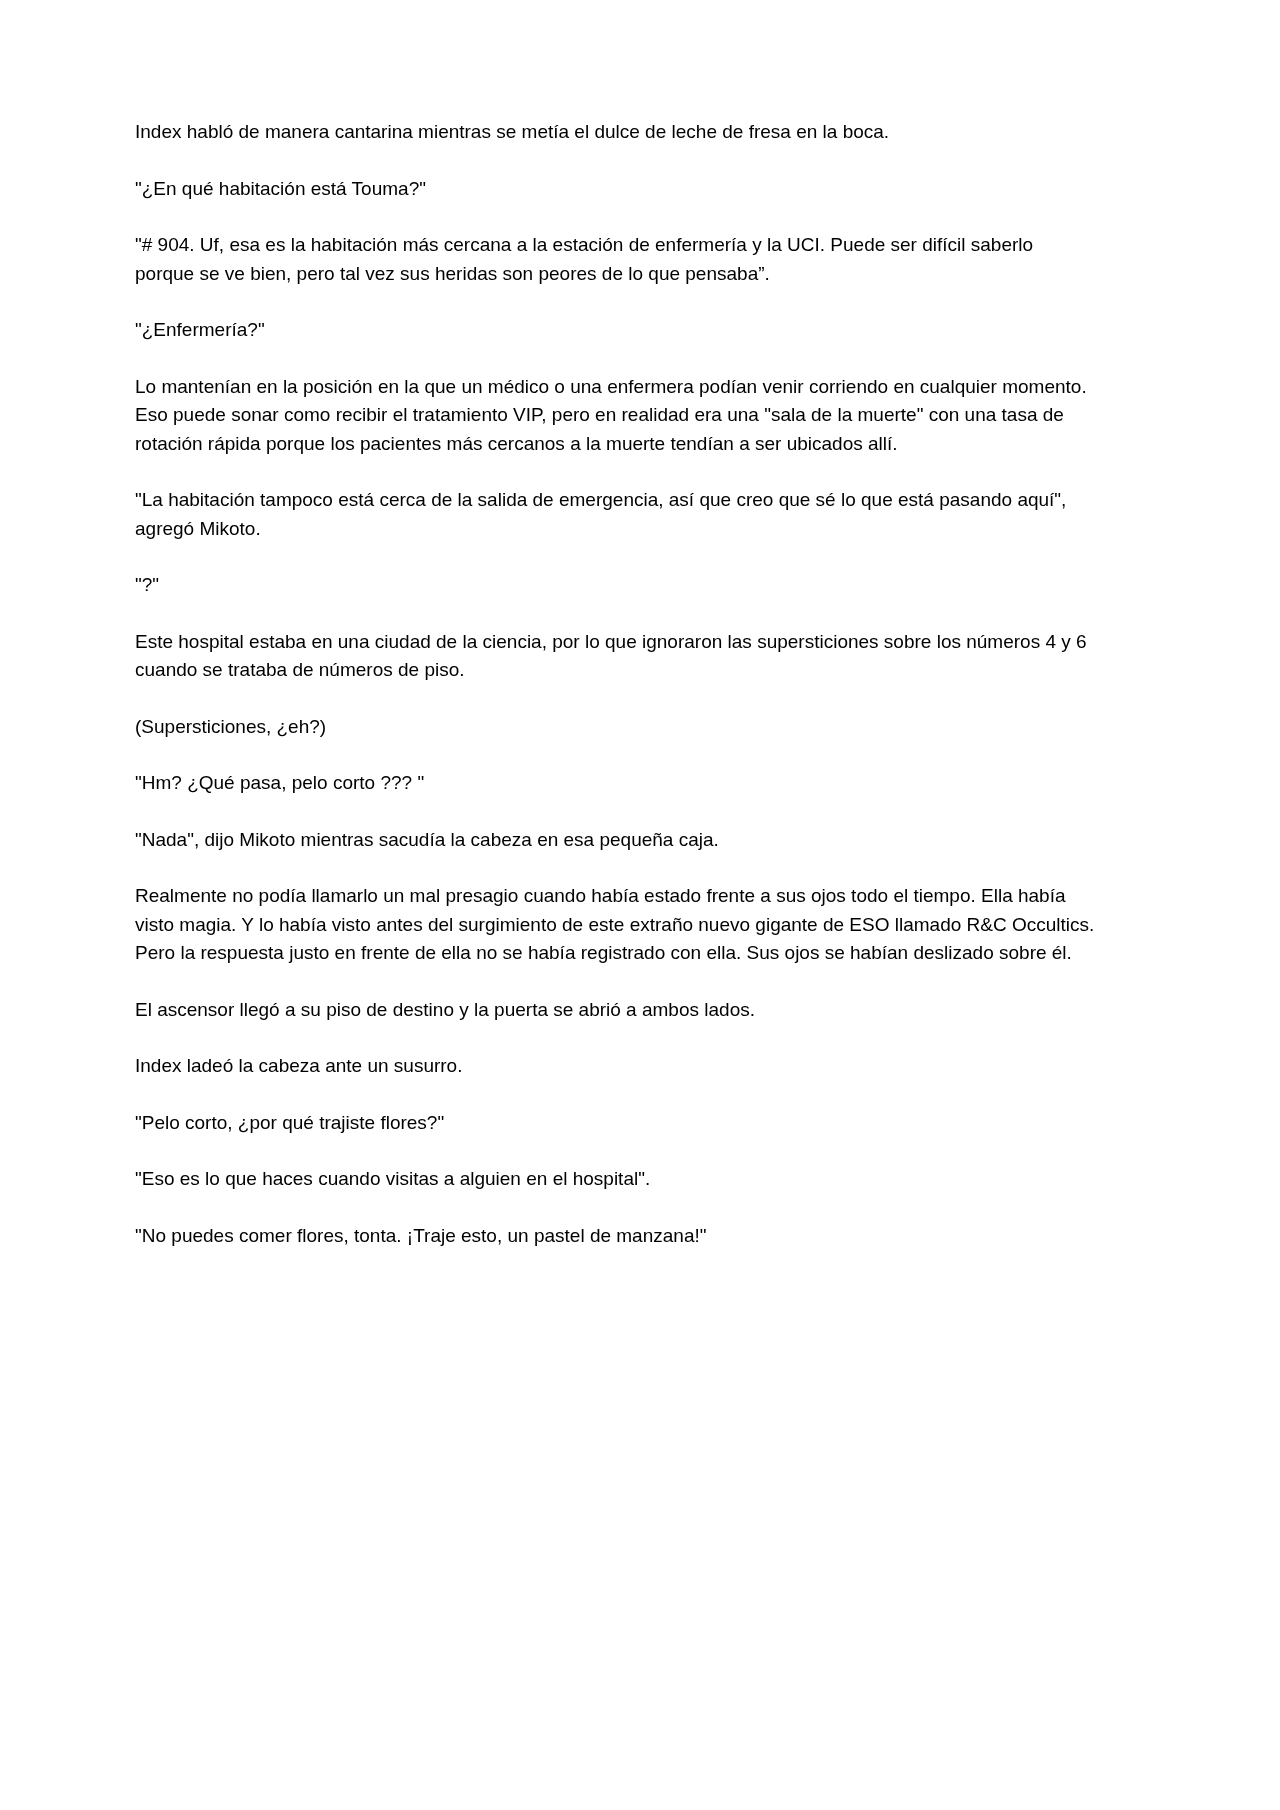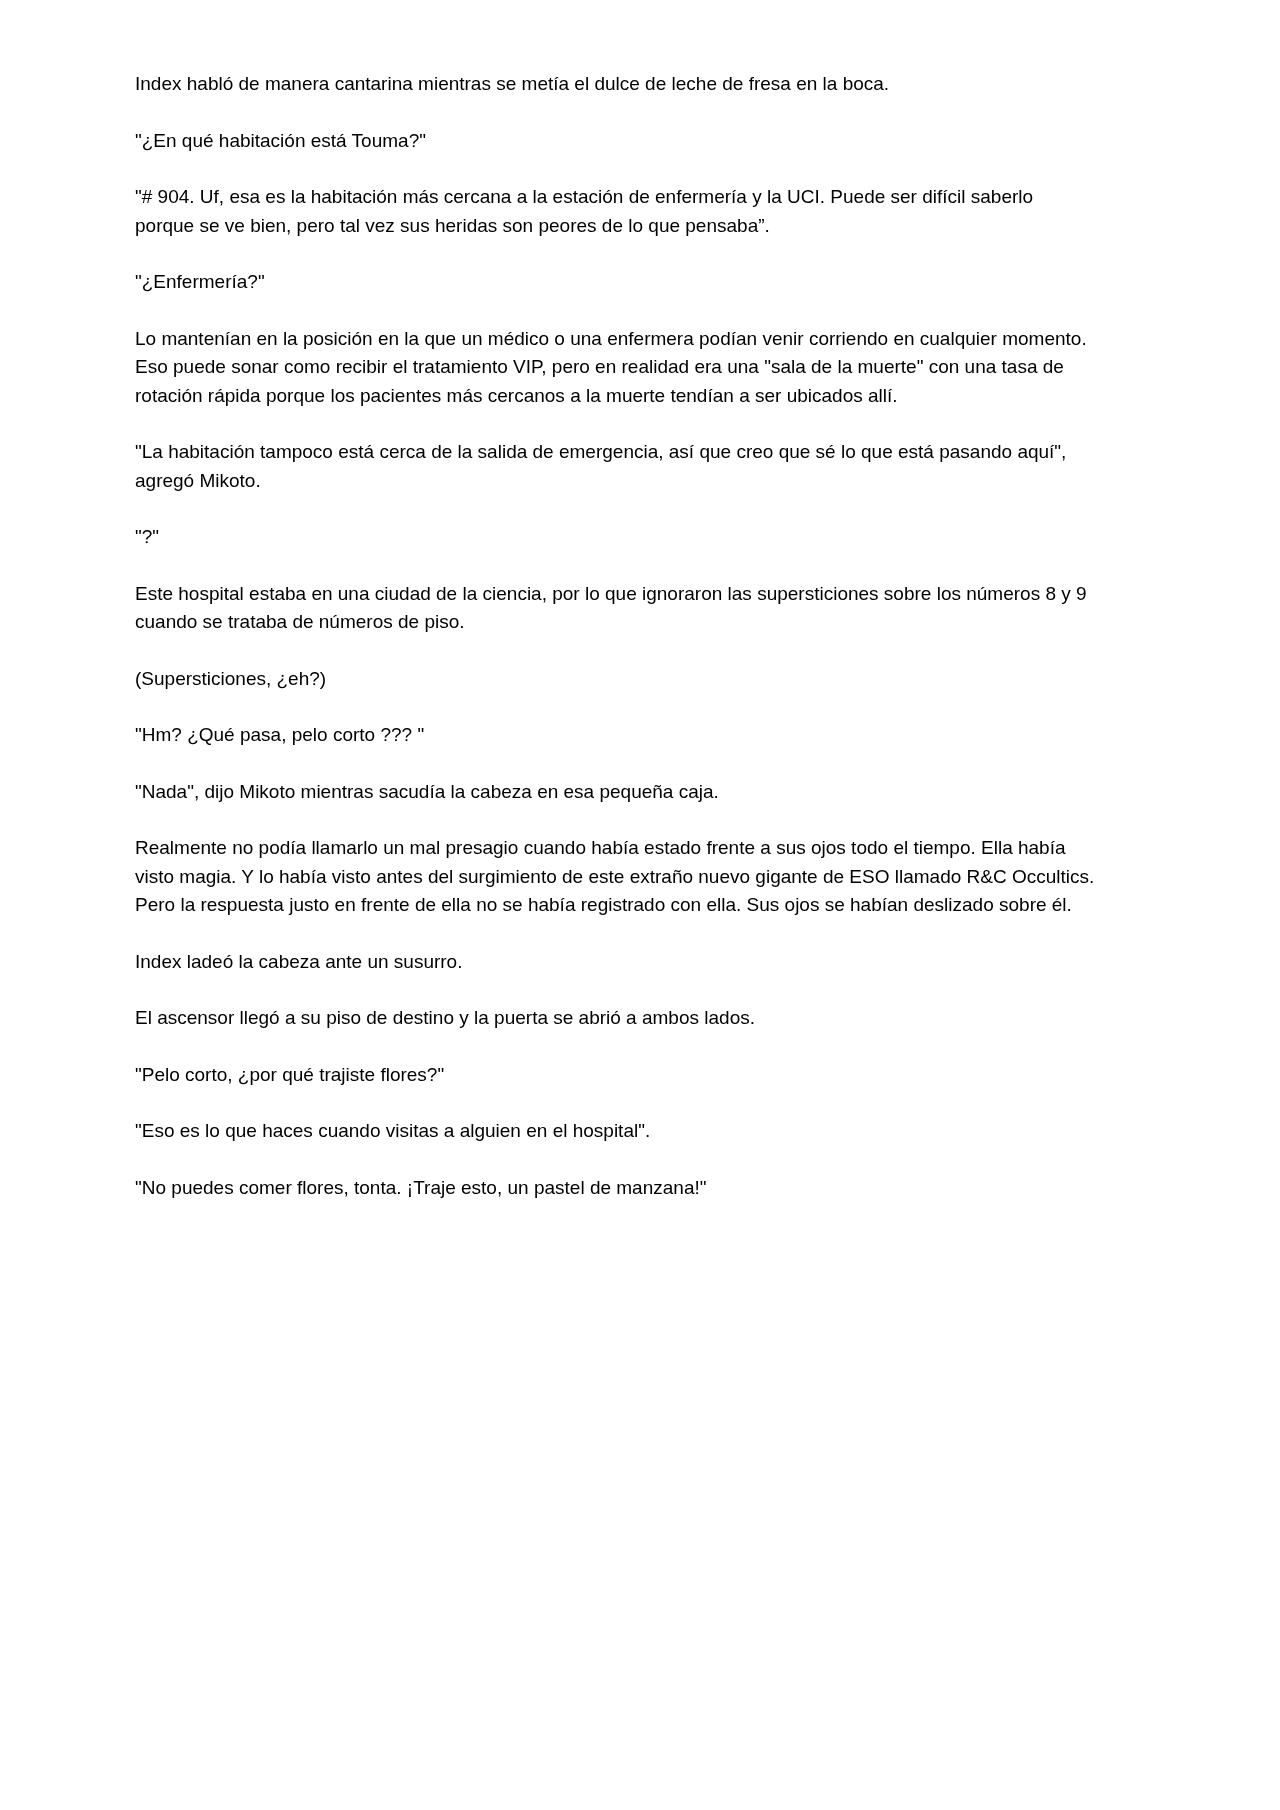--- a/index.html
+++ b/index.html
@@ -6,21 +6,21 @@
     margin: 0;
     padding: 0;
     background: #ffffff;
   }
   .page {
     position: relative;
     width: 1280px;
     min-height: 1810px;
     box-sizing: border-box;
     background: #ffffff;
-    padding: 70px 185px 60px 135px;
+    padding: 118px 185px 60px 135px;
     font-family: "Liberation Sans", sans-serif;
     font-size: 19px;
     line-height: 1.5;
     color: #000000;
   }
   .page p {
     margin: 0 0 28px 0;
     max-width: 960px;
     white-space: pre-wrap;
   }
@@ -29,23 +29,23 @@
 <body>
 
 <div class="page">
   <p>Index habló de manera cantarina mientras se metía el dulce de leche de fresa en la boca.</p>
   <p>"¿En qué habitación está Touma?"</p>
   <p>"# 904. Uf, esa es la habitación más cercana a la estación de enfermería y la UCI. Puede ser difícil saberlo porque se ve bien, pero tal vez sus heridas son peores de lo que pensaba”.</p>
   <p>"¿Enfermería?"</p>
   <p>Lo mantenían en la posición en la que un médico o una enfermera podían venir corriendo en cualquier momento. Eso puede sonar como recibir el tratamiento VIP, pero en realidad era una "sala de la muerte" con una tasa de rotación rápida porque los pacientes más cercanos a la muerte tendían a ser ubicados allí.</p>
   <p>"La habitación tampoco está cerca de la salida de emergencia, así que creo que sé lo que está pasando aquí", agregó Mikoto.</p>
   <p>"?"</p>
-  <p>Este hospital estaba en una ciudad de la ciencia, por lo que ignoraron las supersticiones sobre los números 8 y 9 cuando se trataba de números de piso.</p>
+  <p>Este hospital estaba en una ciudad de la ciencia, por lo que ignoraron las supersticiones sobre los números 4 y 6 cuando se trataba de números de piso.</p>
   <p>(Supersticiones, ¿eh?)</p>
   <p>"Hm? ¿Qué pasa, pelo corto ??? "</p>
   <p>"Nada", dijo Mikoto mientras sacudía la cabeza en esa pequeña caja.</p>
   <p>Realmente no podía llamarlo un mal presagio cuando había estado frente a sus ojos todo el tiempo. Ella había visto magia. Y lo había visto antes del surgimiento de este extraño nuevo gigante de ESO llamado R&amp;C Occultics. Pero la respuesta justo en frente de ella no se había registrado con ella. Sus ojos se habían deslizado sobre él.</p>
+  <p>El ascensor llegó a su piso de destino y la puerta se abrió a ambos lados.</p>
   <p>Index ladeó la cabeza ante un susurro.</p>
-  <p>El ascensor llegó a su piso de destino y la puerta se abrió a ambos lados.</p>
   <p>"Pelo corto, ¿por qué trajiste flores?"</p>
   <p>"Eso es lo que haces cuando visitas a alguien en el hospital".</p>
   <p>"No puedes comer flores, tonta. ¡Traje esto, un pastel de manzana!"</p>
 </div>
 
 </body></html>

